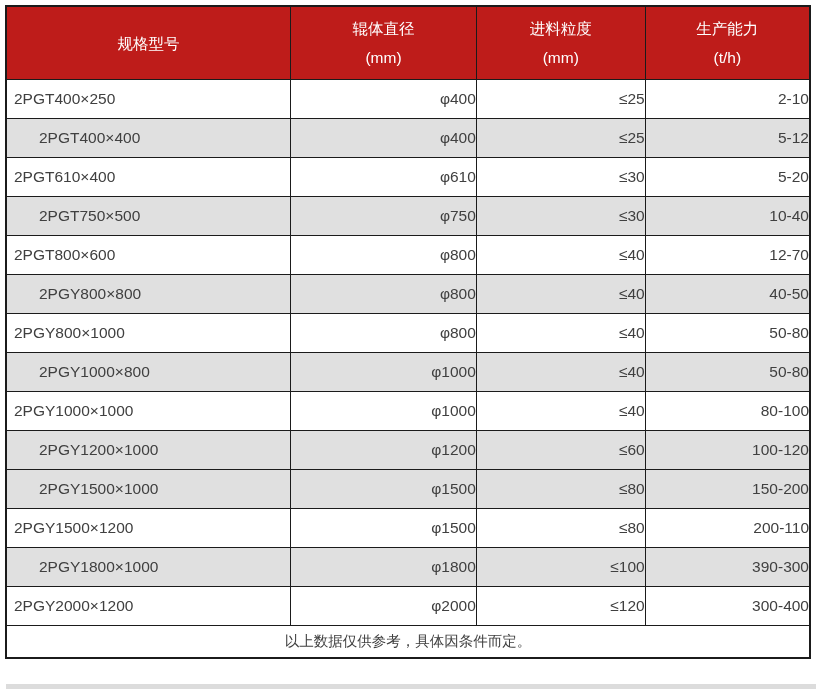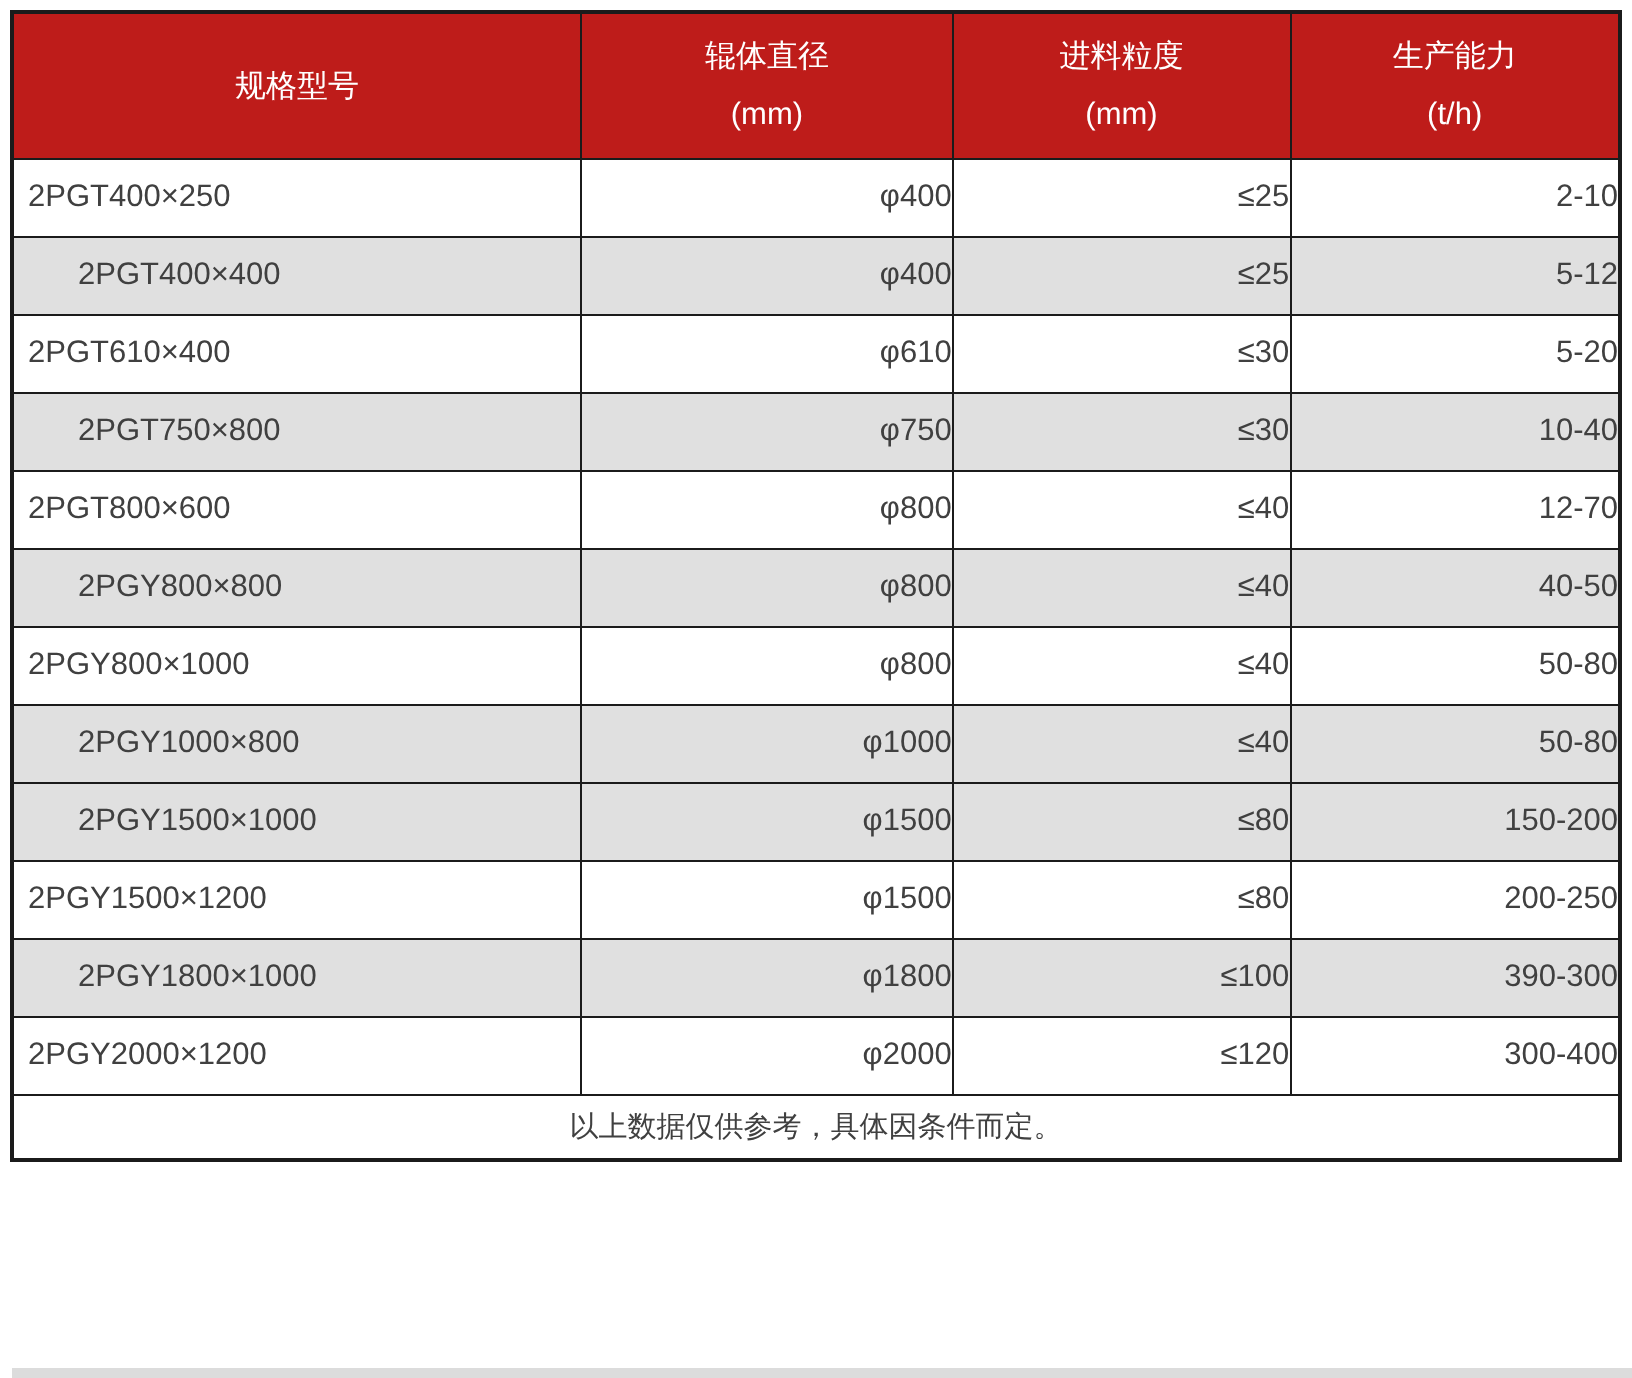--- a/index.html
+++ b/index.html
@@ -119,21 +119,21 @@
           <td>≤25</td>
           <td>5-12</td>
         </tr>
         <tr>
           <td class="model">2PGT610×400</td>
           <td>φ610</td>
           <td>≤30</td>
           <td>5-20</td>
         </tr>
         <tr class="alt">
-          <td class="model">2PGT750×800</td>
+          <td class="model">2PGT750×500</td>
           <td>φ750</td>
           <td>≤30</td>
           <td>10-40</td>
         </tr>
         <tr>
           <td class="model">2PGT800×600</td>
           <td>φ800</td>
           <td>≤40</td>
           <td>12-70</td>
         </tr>
@@ -147,32 +147,44 @@
           <td class="model">2PGY800×1000</td>
           <td>φ800</td>
           <td>≤40</td>
           <td>50-80</td>
         </tr>
         <tr class="alt">
           <td class="model">2PGY1000×800</td>
           <td>φ1000</td>
           <td>≤40</td>
           <td>50-80</td>
+        </tr>
+        <tr>
+          <td class="model">2PGY1000×1000</td>
+          <td>φ1000</td>
+          <td>≤40</td>
+          <td>80-100</td>
+        </tr>
+        <tr class="alt">
+          <td class="model">2PGY1200×1000</td>
+          <td>φ1200</td>
+          <td>≤60</td>
+          <td>100-120</td>
         </tr>
         <tr class="alt">
           <td class="model">2PGY1500×1000</td>
           <td>φ1500</td>
           <td>≤80</td>
           <td>150-200</td>
         </tr>
         <tr>
           <td class="model">2PGY1500×1200</td>
           <td>φ1500</td>
           <td>≤80</td>
-          <td>200-250</td>
+          <td>200-110</td>
         </tr>
         <tr class="alt">
           <td class="model">2PGY1800×1000</td>
           <td>φ1800</td>
           <td>≤100</td>
           <td>390-300</td>
         </tr>
         <tr>
           <td class="model">2PGY2000×1200</td>
           <td>φ2000</td>

